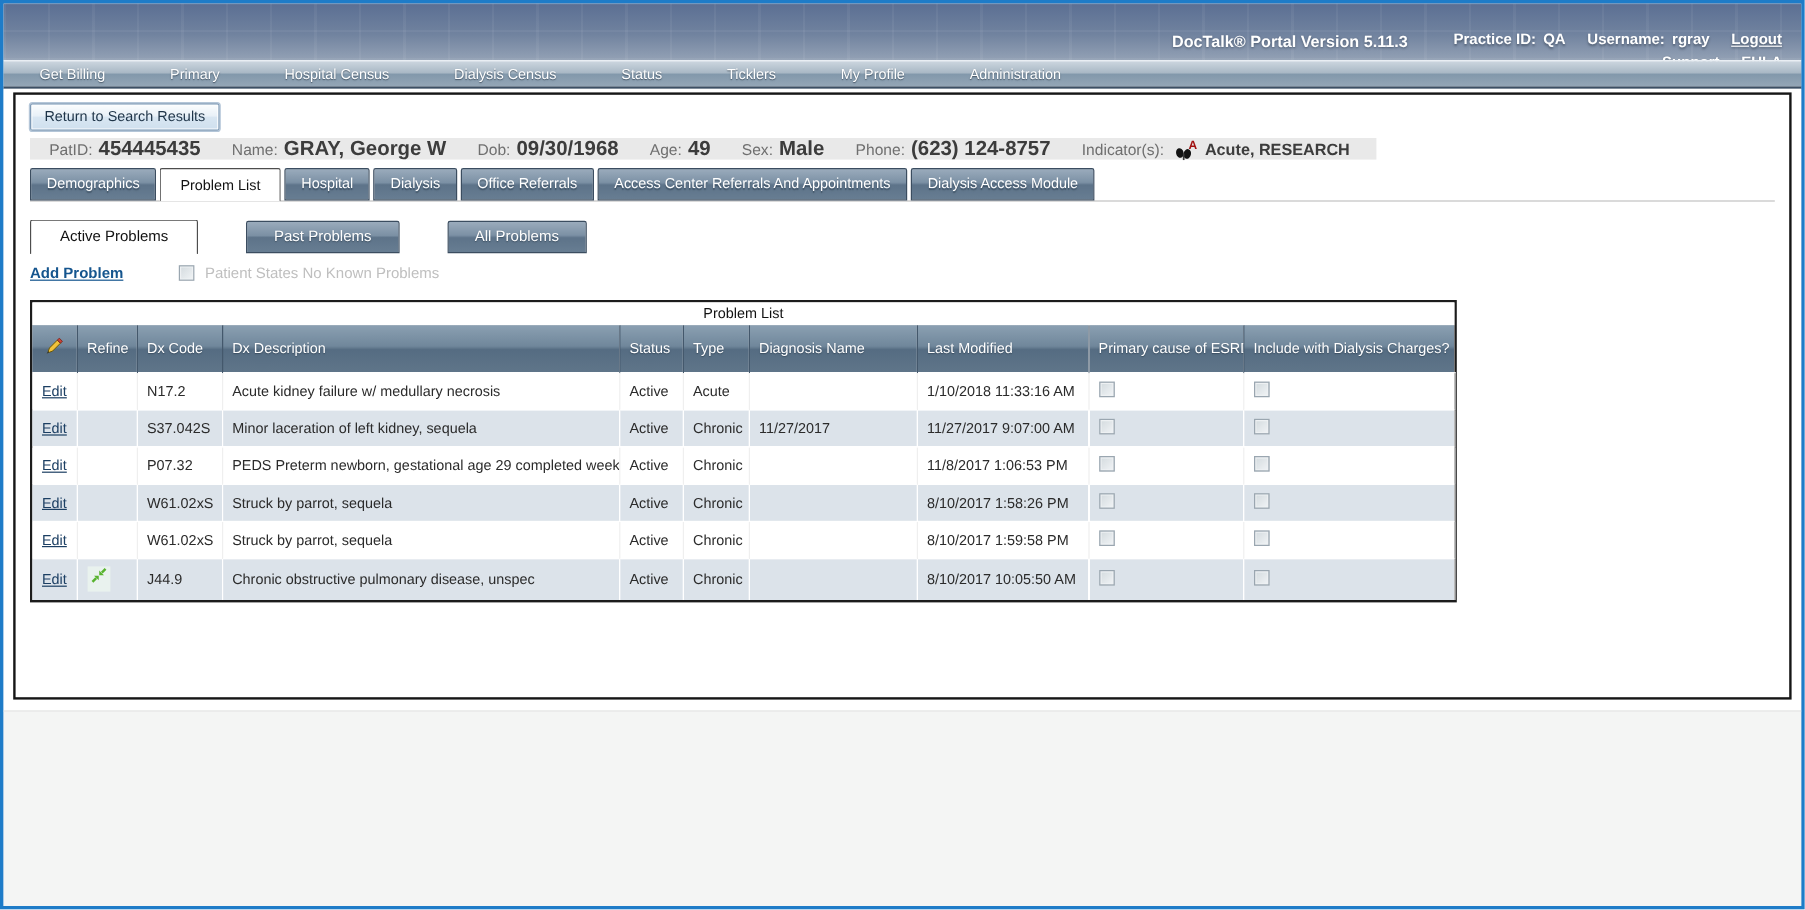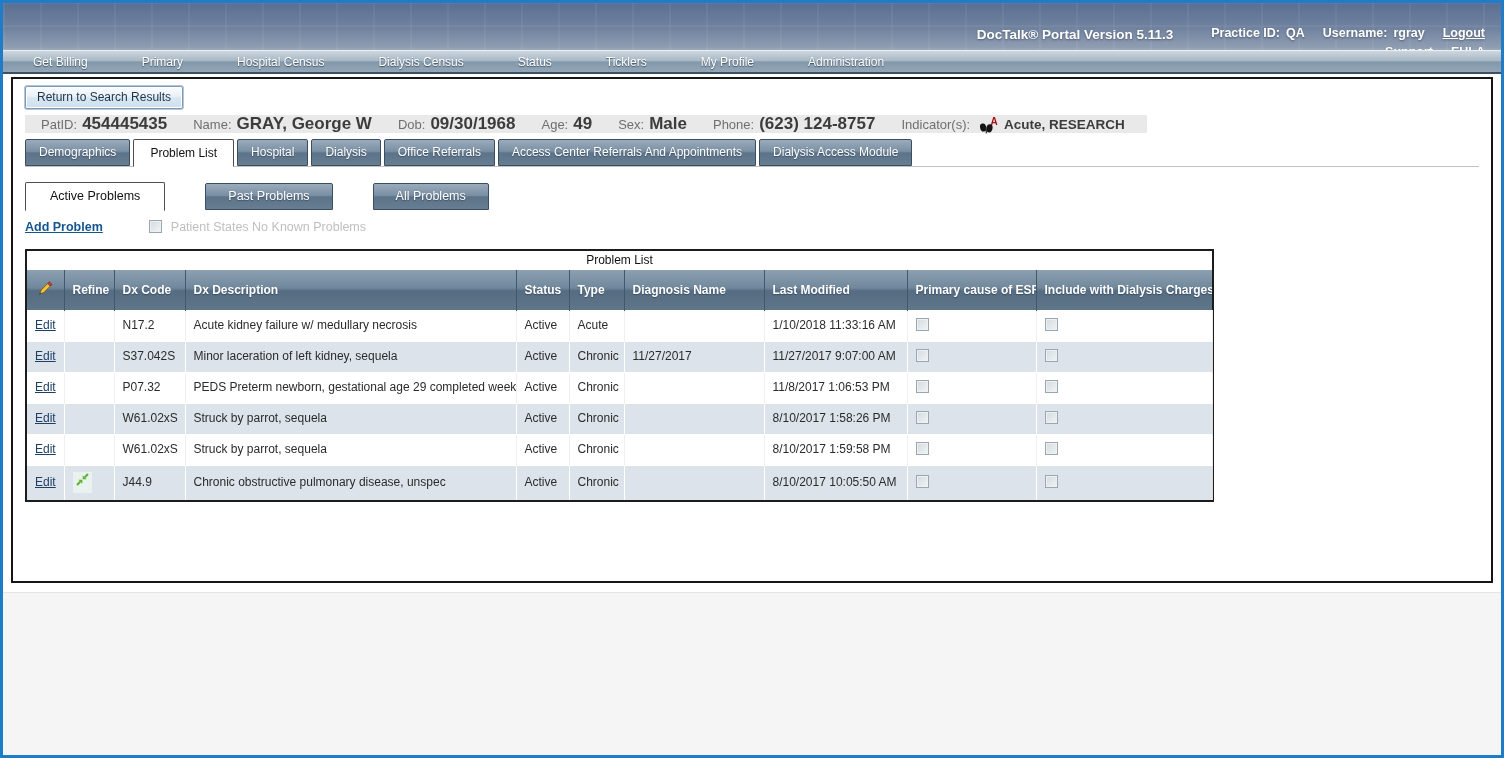--- a/index.html
+++ b/index.html
@@ -119,21 +119,21 @@
   }
   .actions-row .cbx { margin-left:46px; }
   .disabled-label { color:#bfbfbf; font-size:12.5px; margin-left:9px; }
 
   
   .table-wrap { margin-top:11px; width:1189px; border:2px solid #1c1c1c; background:#fff; }
   .tbl-caption { text-align:center; font-size:12px; color:#111; padding:2px 0 3px; background:#fff; }
   table { border-collapse:collapse; width:100%; table-layout:fixed; font-size:12px; }
   thead th {
     background:linear-gradient(180deg,#8ba0b2 0%, #70879b 45%, #556c82 52%, #5f7589 100%);
-    color:#fff; font-weight:bold; text-align:left;
+    color:#fff; font-weight:normal; text-align:left;
     padding:5px 8px; height:40px;
     border-right:1px solid #44586c;
     text-shadow:0 1px 1px rgba(30,45,60,.5);
     overflow:hidden; white-space:nowrap;
   }
   thead th:last-child { border-right:none; }
   thead th.c-edit { text-align:center; padding:3px 4px; }
   tbody tr { background:#fff; }
   tbody tr.alt { background:#dce3ea; }
   tbody td {

